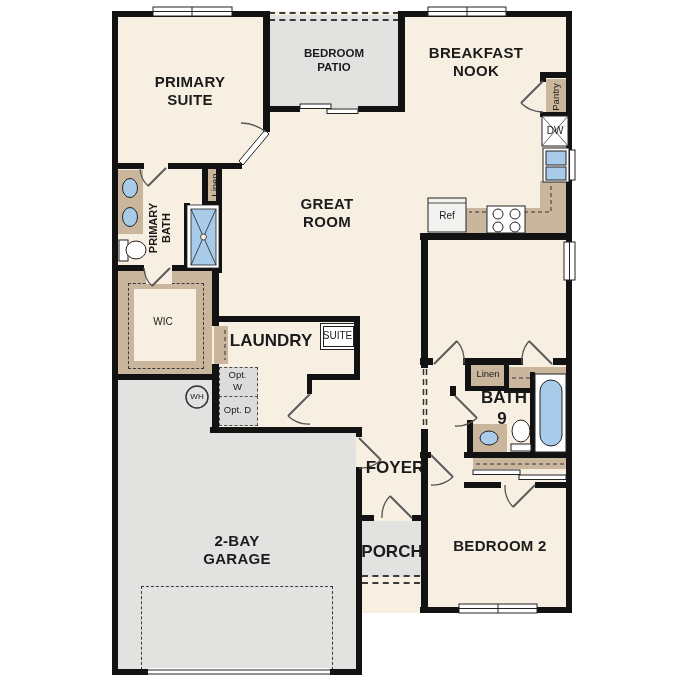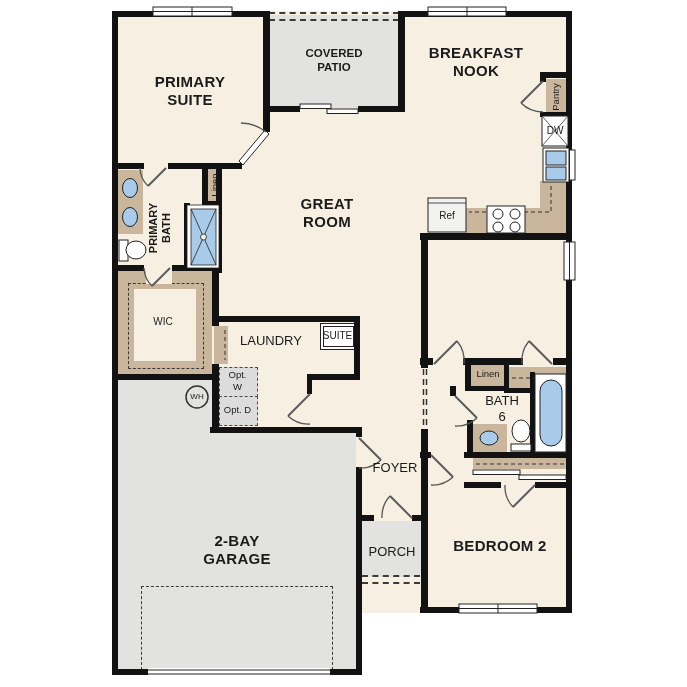--- a/index.html
+++ b/index.html
@@ -7,21 +7,21 @@
         font-family:"Liberation Sans", sans-serif;color:#1b1b1b;}
   .abs{position:absolute;}
   .floor{position:absolute;background:#f7efe1;}
   .gray{position:absolute;background:#e2e2e0;}
   .tan{position:absolute;background:#c9b69c;}
   .wall{position:absolute;background:#121212;}
   .dash{position:absolute;border:1.5px dashed #3a3a3a;}
   .lbl{position:absolute;transform:translate(-50%,-50%);text-align:center;
        white-space:normal;line-height:1.22;color:#1b1b1b;}
   .big{font-weight:bold;font-size:15px;letter-spacing:.3px;}
-  .med{font-weight:normal;font-size:13px;}
+  .med{font-weight:bold;font-size:17px;}
   .sm{font-size:10px;}
   .tiny{font-size:9.5px;}
   .rot{transform:translate(-50%,-50%) rotate(-90deg);}
   .optbox{position:absolute;background:#dcdcdc;border:1.5px dashed #4a4a4a;}
   .furn{position:absolute;background:#fff;border:1.5px solid #222;box-shadow:0 0 0 2px #fff,0 0 0 3px #222;}
   svg{position:absolute;left:0;top:0;}
 </style>
 </head>
 <body>
 
@@ -248,27 +248,27 @@
       <rect x="535" y="374" width="31" height="78" fill="#fff" stroke="#222" stroke-width="1"></rect>
       <rect x="540" y="380" width="22" height="66" rx="11" fill="#a9cbea" stroke="#222" stroke-width="1"></rect>
     </g>
 
     <g>
       <circle cx="197" cy="397" r="11" fill="#e2e2e0" stroke="#333" stroke-width="1.5"></circle>
     </g>
   </svg>
 
   <div class="lbl big" style="left:190px;top:91px;width:95px;">PRIMARY SUITE</div>
-  <div class="lbl" style="left:334px;top:60px;width:72px;font-weight:bold;font-size:11.5px;">COVERED PATIO</div>
+  <div class="lbl" style="left:334px;top:60px;width:72px;font-weight:bold;font-size:11.5px;">BEDROOM PATIO</div>
   <div class="lbl big" style="left:476px;top:62px;width:125px;">BREAKFAST NOOK</div>
   <div class="lbl big" style="left:327px;top:213px;width:72px;">GREAT ROOM</div>
   <div class="lbl rot" style="left:160px;top:228px;width:70px;font-weight:bold;font-size:11px;">PRIMARY BATH</div>
   <div class="lbl sm" style="left:163px;top:322px;">WIC</div>
   <div class="lbl med" style="left:271px;top:341px;">LAUNDRY</div>
-  <div class="lbl med" style="left:502px;top:409px;width:42px;">BATH 6</div>
+  <div class="lbl med" style="left:502px;top:409px;width:42px;">BATH 9</div>
   <div class="lbl big" style="left:500px;top:546px;width:110px;">BEDROOM 2</div>
   <div class="lbl med" style="left:395px;top:468px;">FOYER</div>
   <div class="lbl med" style="left:392px;top:552px;">PORCH</div>
   <div class="lbl big" style="left:237px;top:550px;width:95px;">2-BAY GARAGE</div>
 
   <div class="lbl rot tiny" style="left:215px;top:185px;">Linen</div>
   <div class="lbl tiny" style="left:488px;top:374px;">Linen</div>
   <div class="lbl rot tiny" style="left:556px;top:97px;">Pantry</div>
   <div class="lbl sm" style="left:555px;top:131px;">DW</div>
   <div class="lbl sm" style="left:447px;top:216px;">Ref</div>

